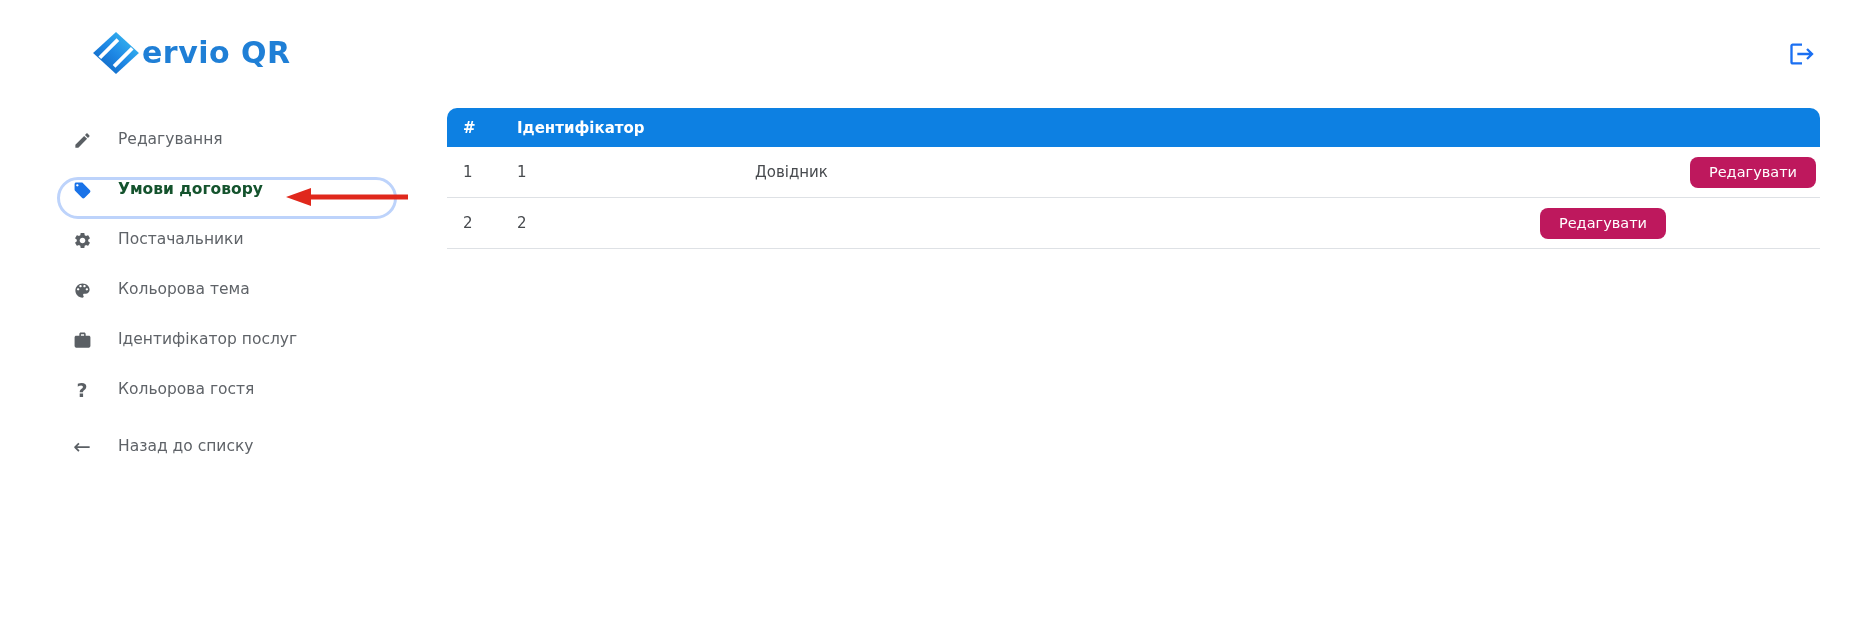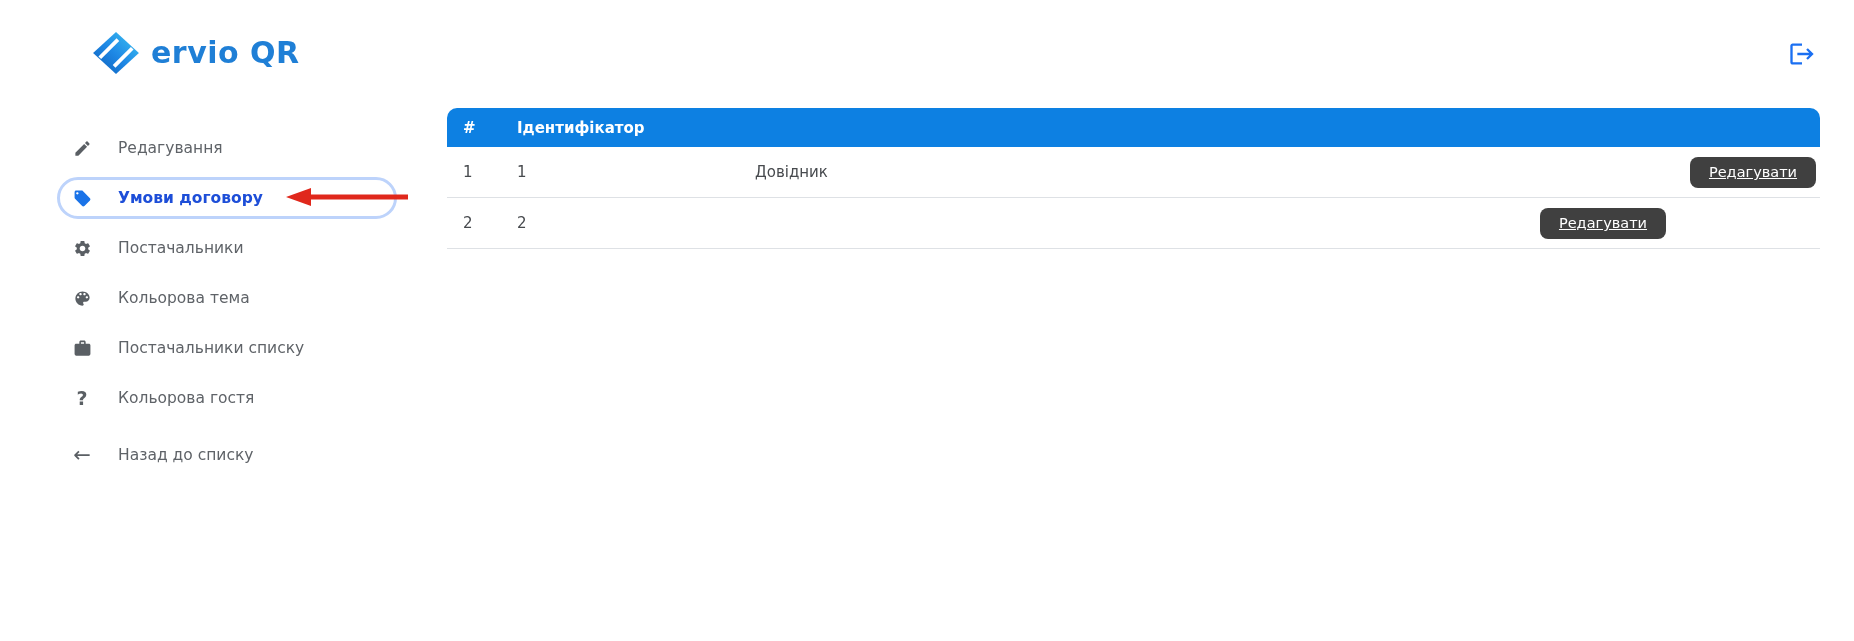--- a/index.html
+++ b/index.html
@@ -6,39 +6,39 @@
   html,body { background:#ffffff; }
   body {
     width:1854px; height:641px; position:relative; overflow:hidden;
     font-family:"DejaVu Sans","Liberation Sans",sans-serif;
   }
 
   
   .logo { position:absolute; left:93px; top:32px; display:flex; align-items:center; cursor:pointer; }
   .logo-icon { width:46px; height:42px; display:block; }
   .logo-text {
-    margin-left:12px; font-size:30px; font-weight:600; color:#1f7fd6;
+    margin-left:3px; font-size:30px; font-weight:600; color:#1f7fd6;
     letter-spacing:0.5px; line-height:42px;
   }
 
   
   .logout { position:absolute; left:1788px; top:40px; width:30px; height:30px; cursor:pointer; }
   .logout svg { width:28px; height:28px; }
 
   
   .sidebar { position:absolute; left:57px; top:127px; width:342px; }
   .side-item {
-    display:flex; align-items:center; height:42px; width:340px;
+    display:flex; height:42px; width:340px;
     border:3px solid transparent; border-radius:24px;
     padding-left:12px; margin-bottom:8px; cursor:pointer;
     font-size:15.5px; font-weight:500; color:#5f6368;
   }
   .side-item .ico { width:20px; height:20px; display:flex; align-items:center; justify-content:center; margin-right:26px; flex:0 0 20px; }
   .side-item .ico svg { width:19px; height:19px; fill:#5a5f64; }
-  .side-item.active { border-color:#bdd3fb; color:#1d4ed8; font-weight:700; }
+  .side-item.active { border-color:#bdd3fb; color:#14532d; font-weight:700; }
   .side-item.active .ico svg { fill:#1a73e8; }
   .glyph-ico { font-size:19px; font-weight:700; color:#5a5f64; line-height:1; }
   .back-item { margin-top:15px; }
   .back-item .glyph-ico { font-weight:400; font-size:21px; }
 
   
   .hint-arrow { position:absolute; left:286px; top:186px; width:122px; height:22px; pointer-events:none; }
 
   
   .table { position:absolute; left:447px; top:108px; width:1373px; }
@@ -50,24 +50,24 @@
   .t-row {
     display:grid; grid-template-columns:55px 238px 1fr 150px; align-items:center;
     height:51px; border-bottom:1px solid #dee1e5;
     color:#474a4e; font-size:15px;
   }
   .c-num  { padding-left:16px; }
   .c-id   { padding-left:15px; }
   .c-name { padding-left:15px; }
   .c-act  { display:flex; justify-content:flex-end; padding-right:4px; }
   .edit-btn {
-    background:#404040; color:#ffffff; border:none; border-radius:8px;
+    background:#be185d; color:#ffffff; border:none; border-radius:8px;
     height:31px; min-width:126px; padding:0 16px;
     font-family:inherit; font-size:14.5px; font-weight:500; cursor:pointer;
-    display:flex; align-items:center; justify-content:center;text-decoration:underline;
+    display:flex; align-items:center; justify-content:center;
   }
 </style>
 </head>
 <body>
 
 <div class="logo">
   <svg class="logo-icon" viewBox="0 0 48 44">
     <defs>
       <linearGradient id="lg1" x1="0%" y1="100%" x2="100%" y2="0%">
         <stop offset="0%" stop-color="#0b5cb8"></stop>
@@ -126,21 +126,21 @@
     </span>
     <span>Кольорова тема</span>
   </div>
 
   <div class="side-item">
     <span class="ico">
       <svg viewBox="0 0 24 24">
           <path d="M20 6h-4V4c0-1.11-.89-2-2-2h-4c-1.11 0-2 .89-2 2v2H4c-1.11 0-1.99.89-1.99 2L2 19c0 1.11.89 2 2 2h16c1.11 0 2-.89 2-2V8c0-1.11-.89-2-2-2zm-6 0h-4V4h4v2z"></path>
         </svg>
     </span>
-    <span>Постачальники списку</span>
+    <span>Ідентифікатор послуг</span>
   </div>
 
   <div class="side-item">
     <span class="ico">
       <span class="glyph-ico">?</span>
     </span>
     <span>Кольорова гостя</span>
   </div>
 
   <div class="side-item back-item">

